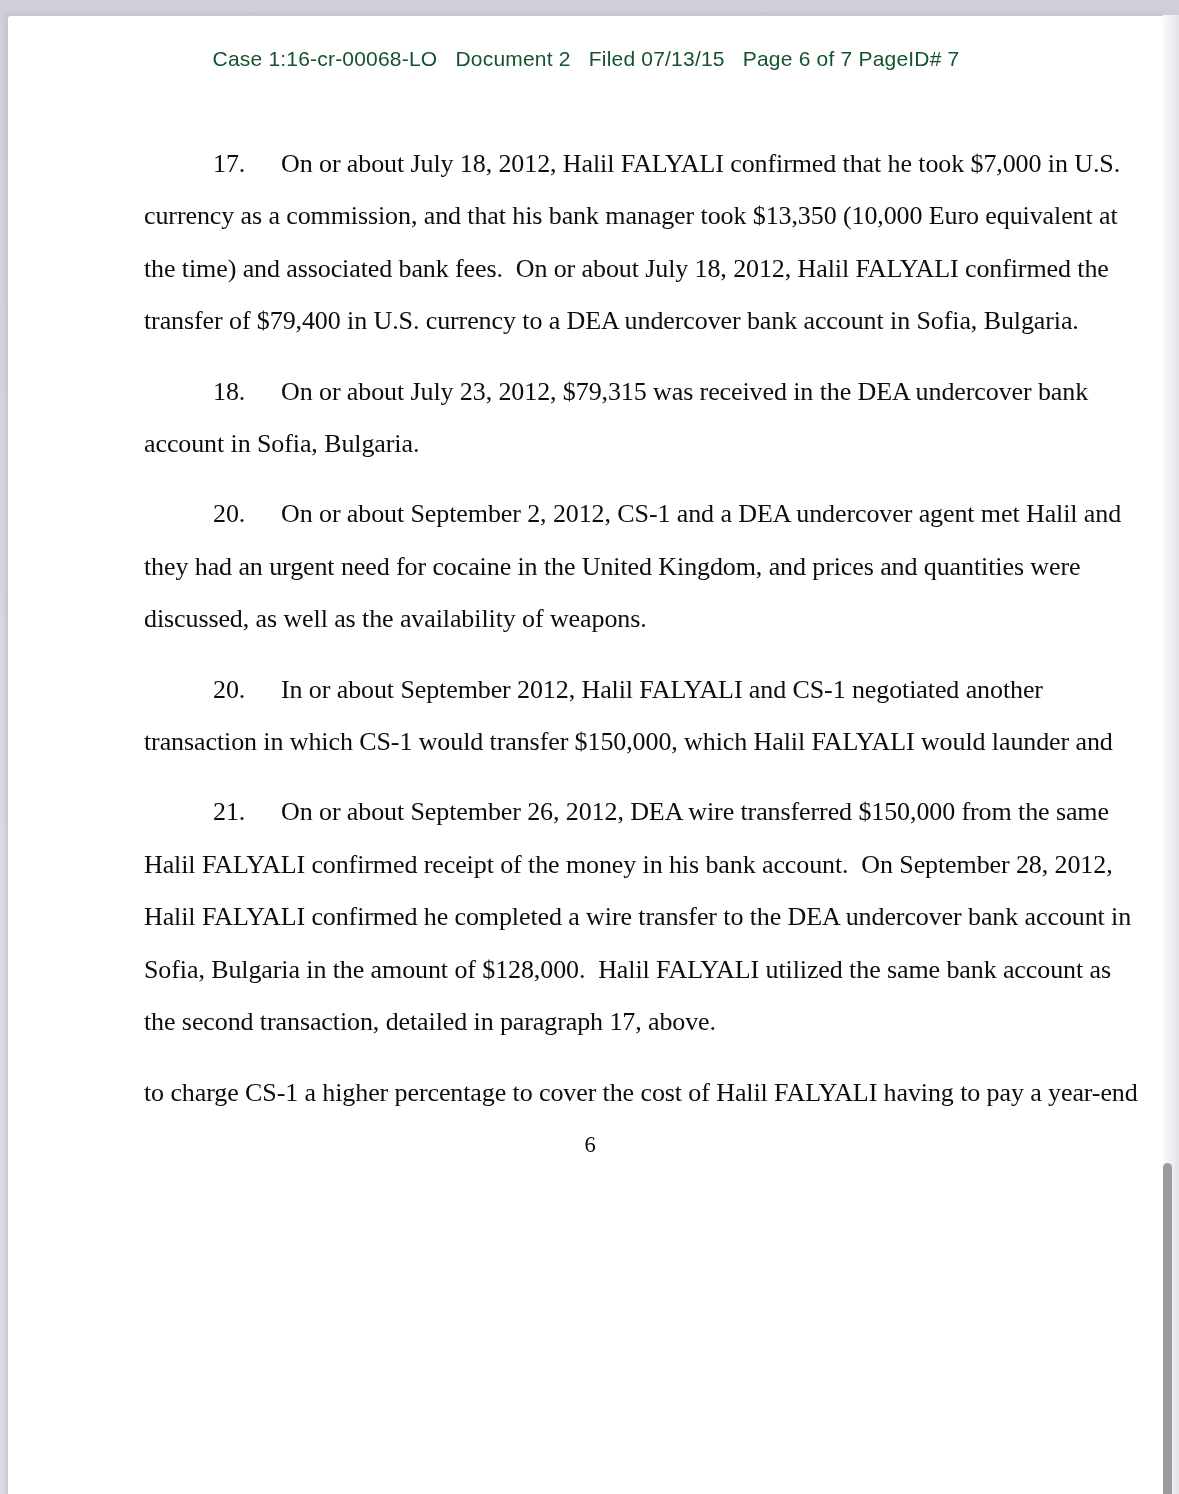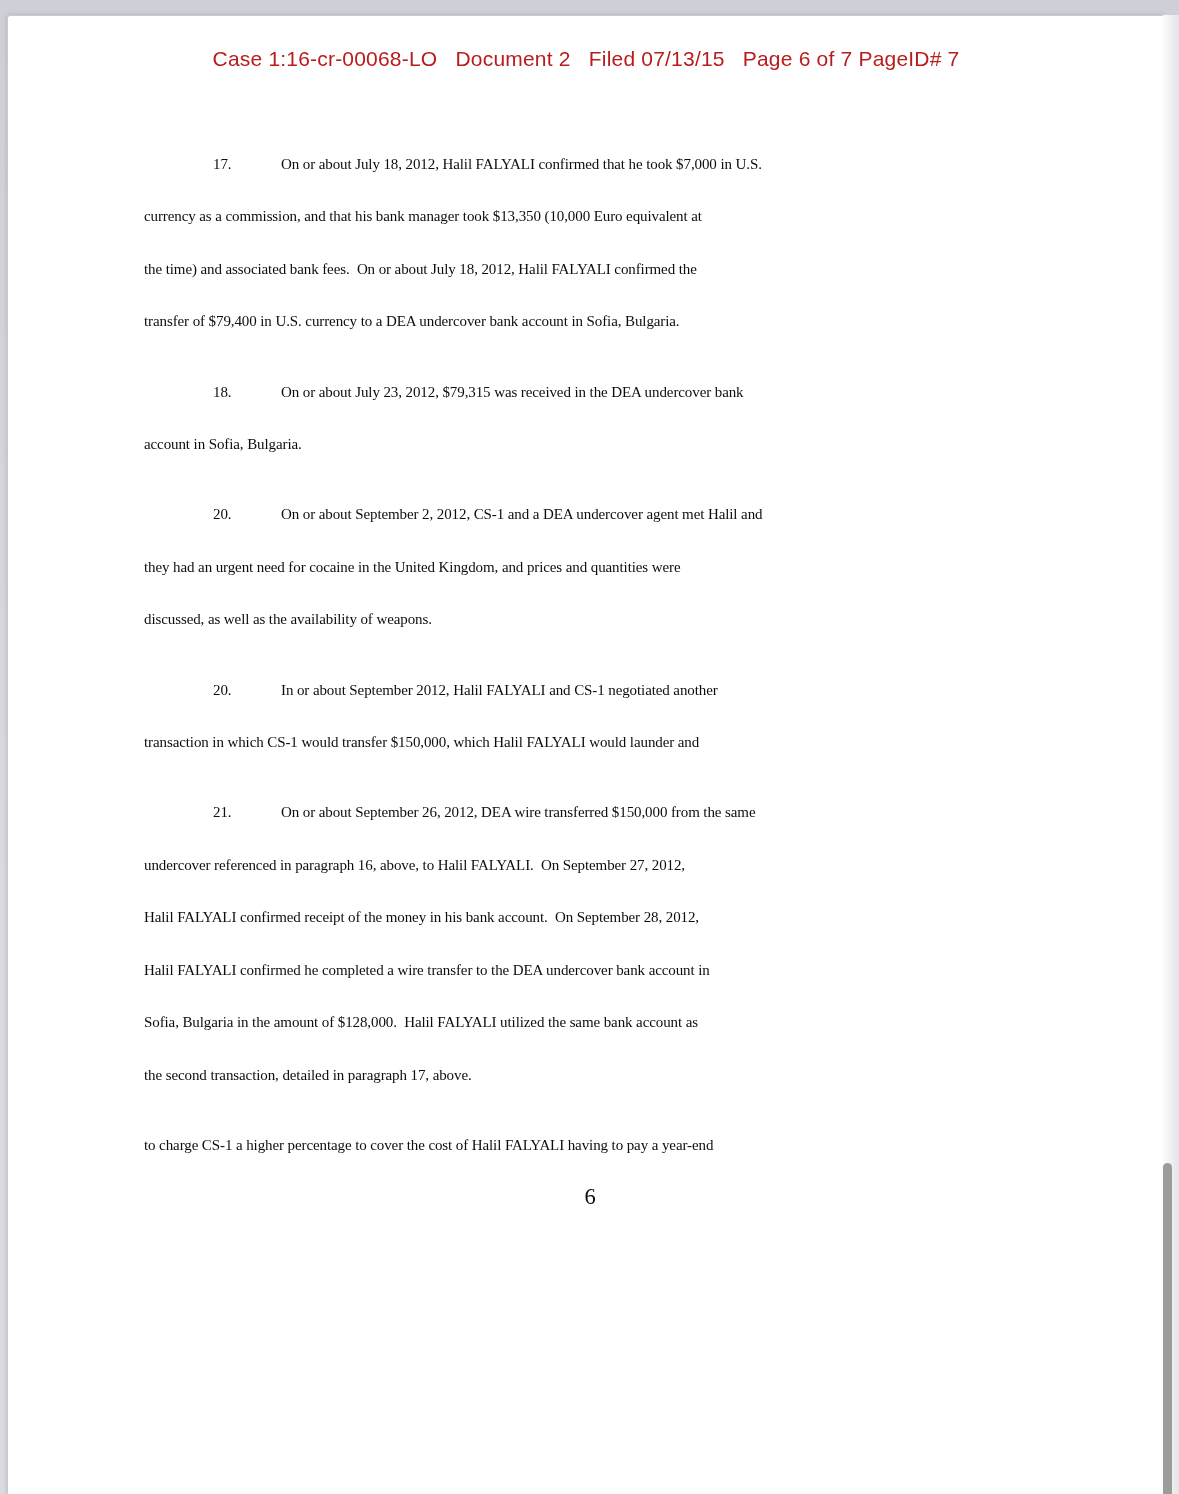--- a/index.html
+++ b/index.html
@@ -30,36 +30,36 @@
     box-shadow: 0 0 4px rgba(120,120,135,0.35);
   }
   .case-header {
     position: absolute;
     top: 31px;
     left: 0;
     width: 100%;
     text-align: center;
     font-family: "Liberation Sans", sans-serif;
     font-size: 21px;
-    color: #b91c1c;
+    color: #14532d;
     white-space: pre;
     letter-spacing: 0.2px;
   }
   .content {
     position: absolute;
     left: 136px;
     top: 122px;
     width: 900px;
     color: #0d0d0d;
   }
   .para { margin: 0; padding: 0; }
   .para + .para { margin-top: 18px; }
   .line {
     line-height: 52.4px;
-    font-size: 15px;
+    font-size: 26px;
     letter-spacing: -0.1px;
     white-space: pre;
   }
   .pnum {
     display: inline-block;
     margin-left: 69px;
     width: 68px;
   }
   .page-number {
     line-height: 52.4px;
@@ -114,21 +114,20 @@
         <div class="line">discussed, as well as the availability of weapons.</div>
       </div>
 
       <div class="para">
         <div class="line"><span class="pnum">20.</span><span>In or about September 2012, Halil FALYALI and CS-1 negotiated another</span></div>
         <div class="line">transaction in which CS-1 would transfer $150,000, which Halil FALYALI would launder and</div>
       </div>
 
       <div class="para">
         <div class="line"><span class="pnum">21.</span><span>On or about September 26, 2012, DEA wire transferred $150,000 from the same</span></div>
-        <div class="line">undercover referenced in paragraph 16, above, to Halil FALYALI.  On September 27, 2012,</div>
         <div class="line">Halil FALYALI confirmed receipt of the money in his bank account.  On September 28, 2012,</div>
         <div class="line">Halil FALYALI confirmed he completed a wire transfer to the DEA undercover bank account in</div>
         <div class="line">Sofia, Bulgaria in the amount of $128,000.  Halil FALYALI utilized the same bank account as</div>
         <div class="line">the second transaction, detailed in paragraph 17, above.</div>
       </div>
 
       <div class="para">
         <div class="line">to charge CS-1 a higher percentage to cover the cost of Halil FALYALI having to pay a year-end</div>
       </div>
 

